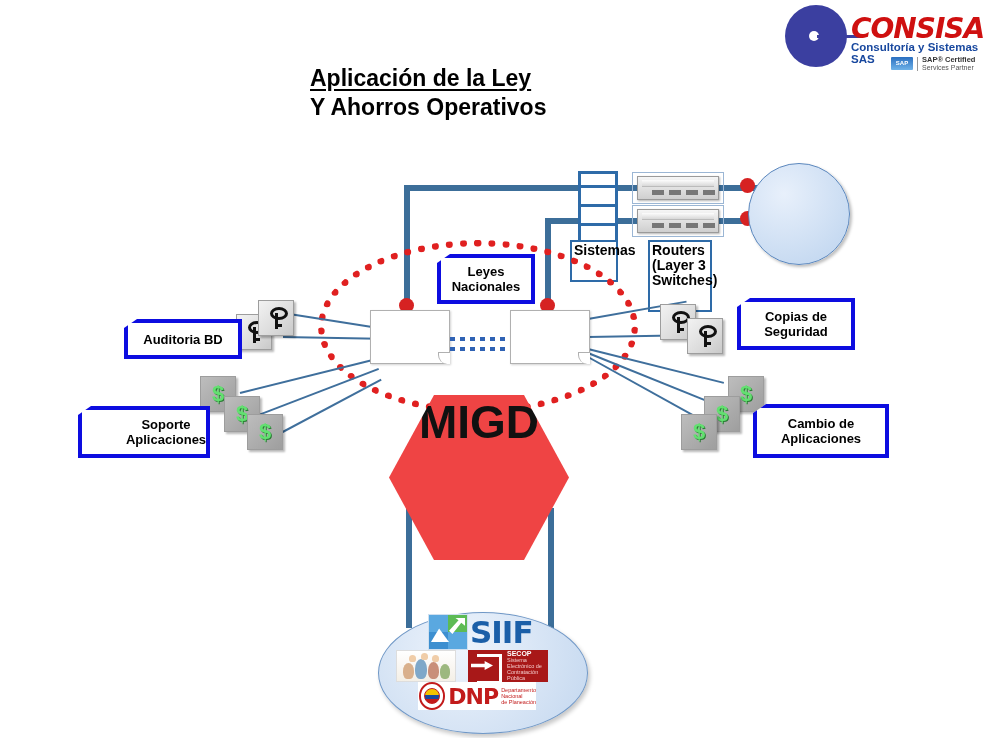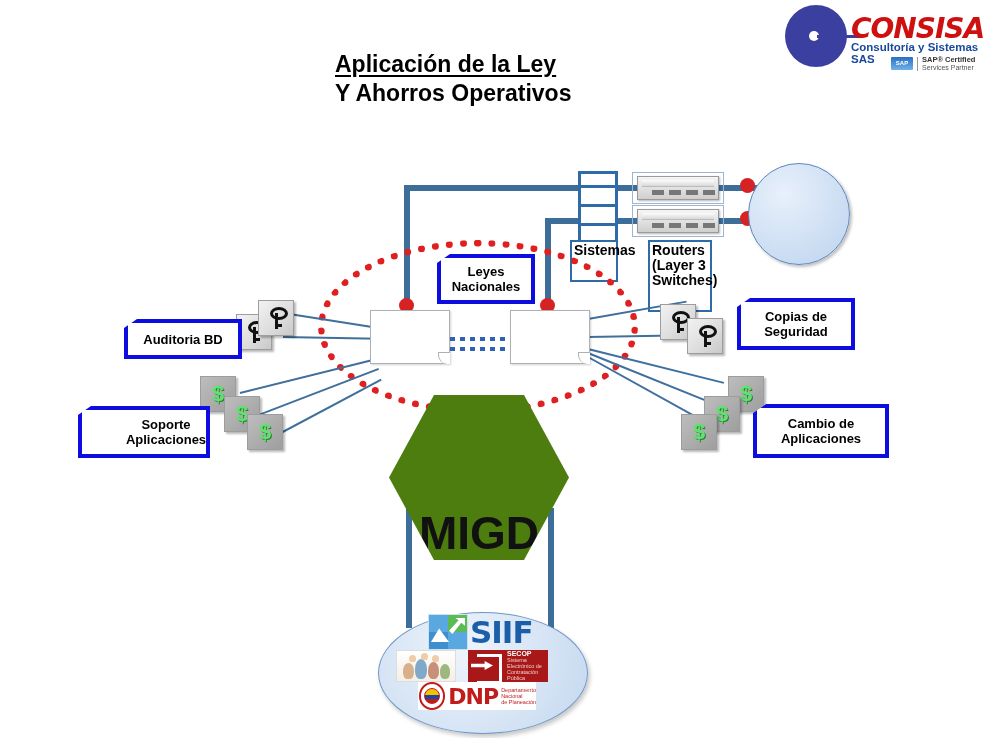--- a/index.html
+++ b/index.html
@@ -103,21 +103,21 @@
   .sap-badge {
     width: 22px; height: 13px; background: linear-gradient(#2a6fc0, #6fb2e8);
     color: #fff; font-size: 6px; font-weight: bold; text-align: center;
     line-height: 13px; border-radius: 1px;
   }
   .sap-sep { width: 1px; height: 14px; background: #999; }
   .sap-txt { font-size: 7px; line-height: 7.5px; color: #555; }
   .sap-txt b { color: #333; font-size: 7.5px; }
 
   
-  #slide-title { position: absolute; left: 310px; top: 50px; width: 420px; margin-left: 25px; }
+  #slide-title { position: absolute; left: 310px; top: 64px; width: 420px; }
   .title-line1 {
     font-size: 23px; font-weight: bold; text-decoration: underline;
     text-underline-offset: 3px; line-height: 28px;
   }
   .title-line2 { font-size: 23px; font-weight: bold; line-height: 30px; }
   .link {
     position: absolute; background: #3c6e99;
   }
   .link-h { height: 6px; }
   .link-v { width: 6px; }
@@ -138,23 +138,23 @@
     border-radius: 0 0 0 9px;
   }
   .dotted-link {
     position: absolute; height: 4px;
     background-image: repeating-linear-gradient(to right, #2f62b4 0 5px, transparent 5px 10px);
   }
 
   
   #migd-hex {
     position: absolute; left: 389px; top: 395px; width: 180px; height: 165px;
-    background: #4d7c0f;
+    background: #ef4444;
     clip-path: polygon(25% 0%, 75% 0%, 100% 50%, 75% 100%, 25% 100%, 0% 50%);
-    display: flex; align-items: flex-end; justify-content: center;
+    display: flex; align-items: flex-start; justify-content: center;
     filter: drop-shadow(3px 3px 3px rgba(0,0,0,0.3));
   }
   #migd-hex span { font-size: 46px; font-weight: bold; letter-spacing: 0px; color: #111; }
 
   
   .callout {
     position: absolute;
     background: #ffffff;
     border: 4px solid #0d0de0;
     clip-path: polygon(13px 0, 100% 0, 100% 100%, 0 100%, 0 9px);

